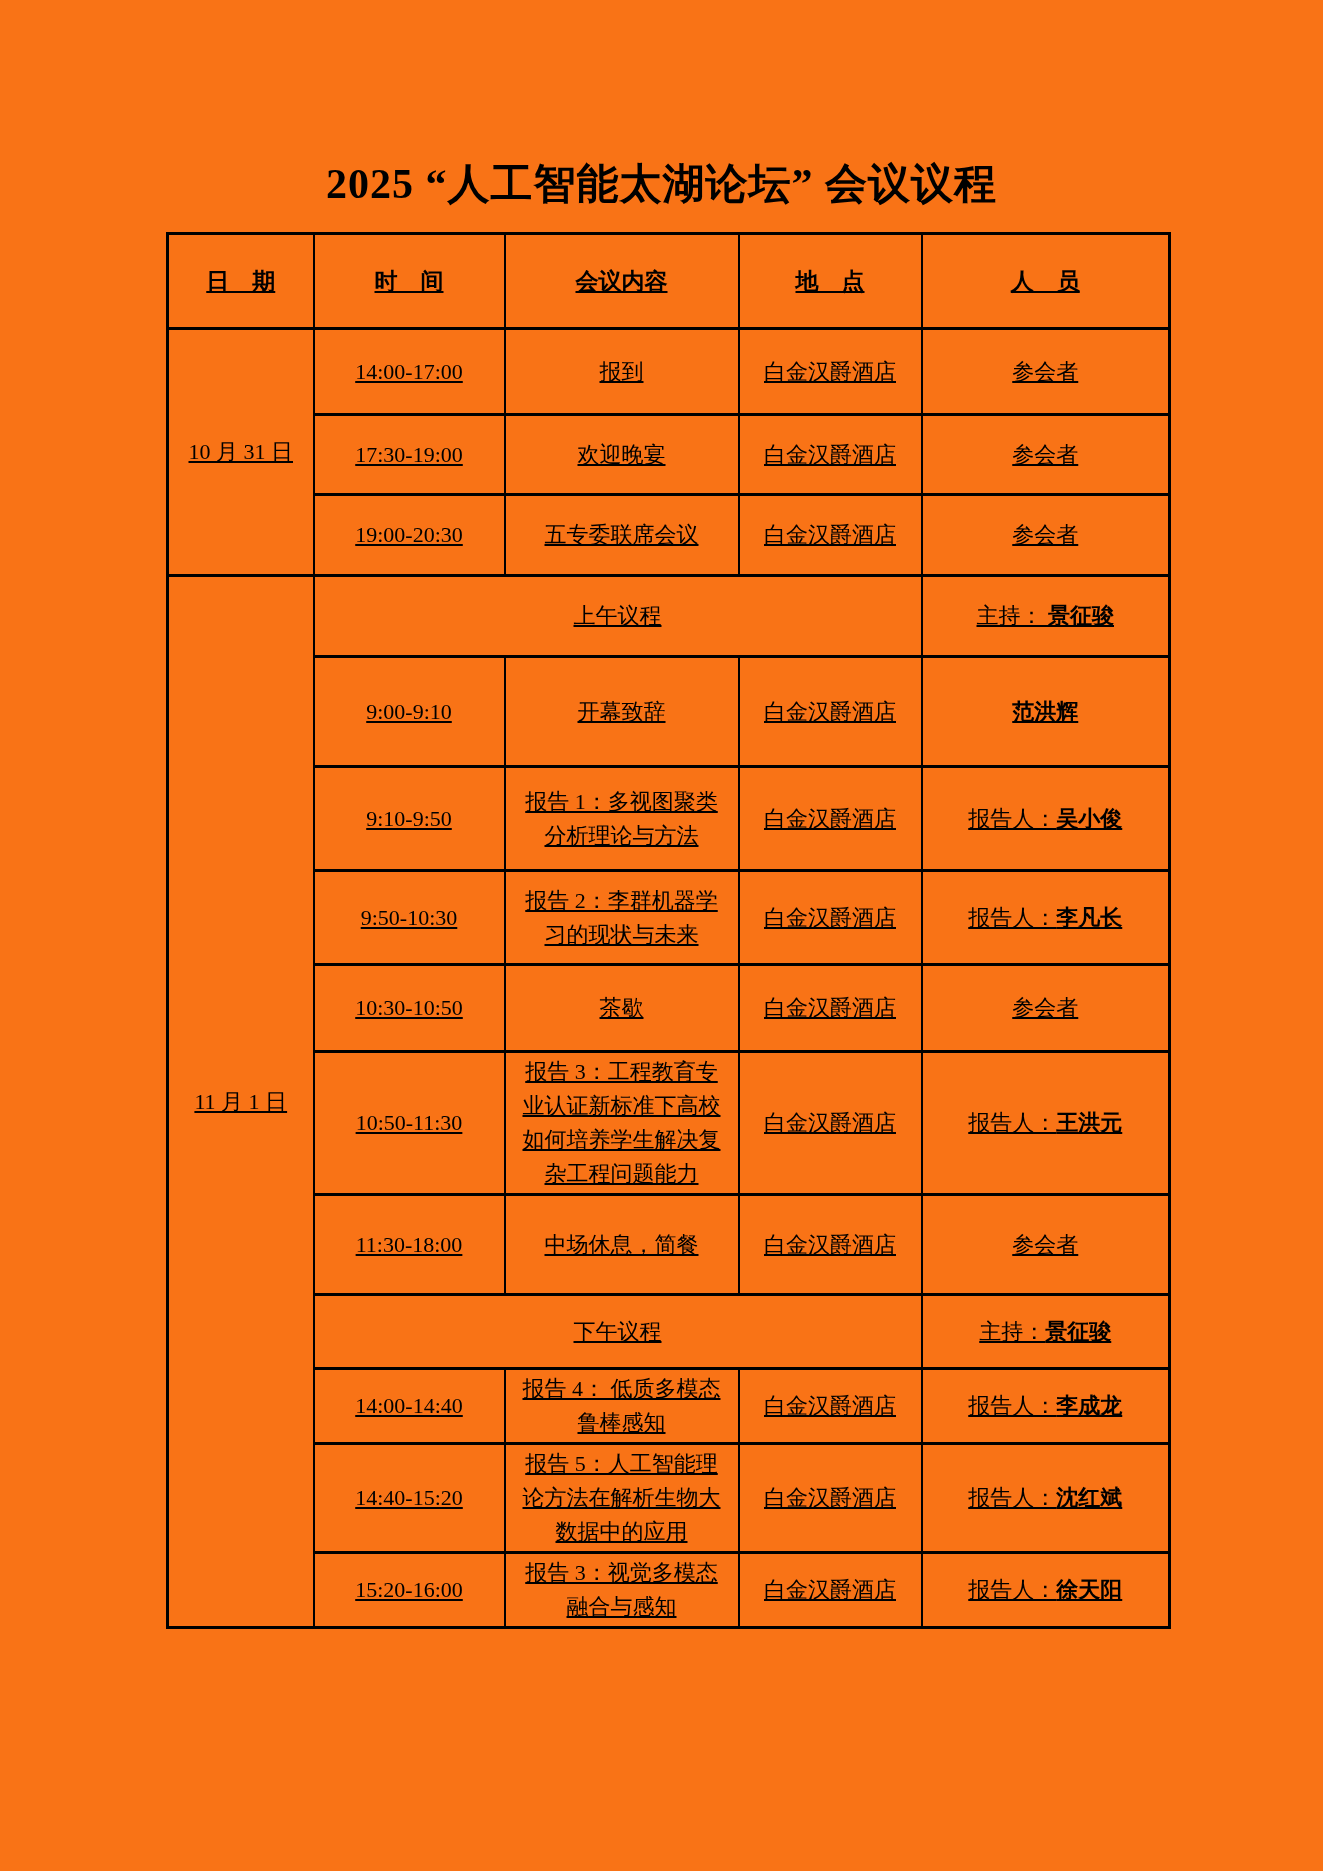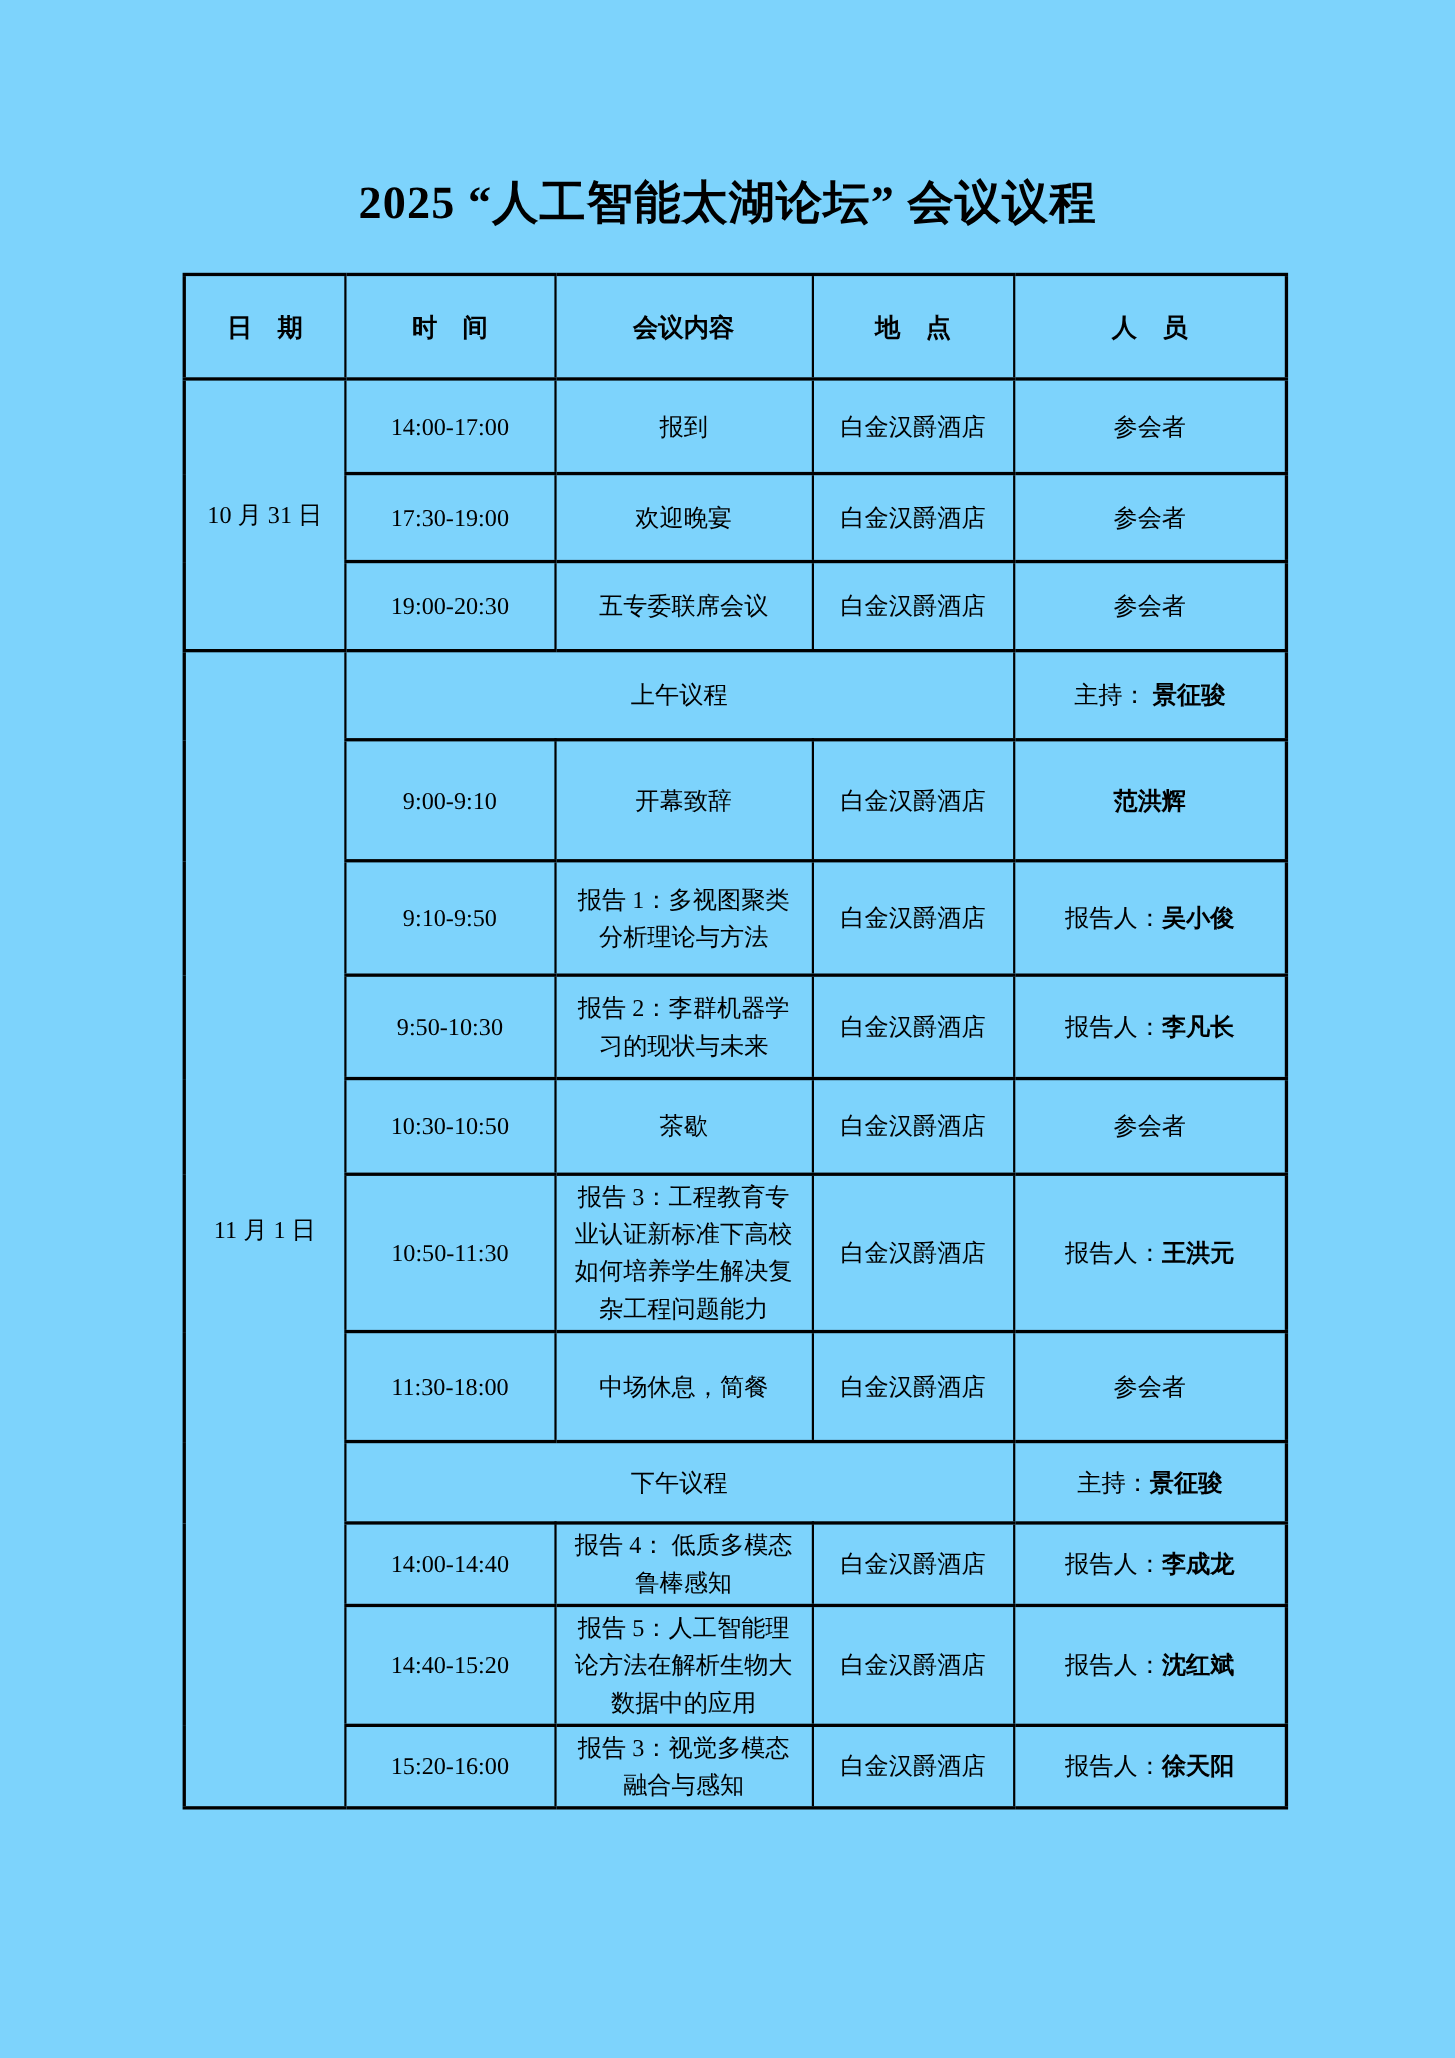--- a/index.html
+++ b/index.html
@@ -1,44 +1,45 @@
 <!DOCTYPE html>
 <html><head>
 <meta charset="utf-8">
 <style>
   html, body { margin: 0; padding: 0; background: #ffffff; }
   .page {
     position: relative;
     width: 1323px;
     height: 1871px;
-    background: #7dd3fc;
+    background: #f97316;
     color: #000000;
     font-family: "Liberation Serif", "DejaVu Serif", serif;
     overflow: hidden;
   }
   .doc-title {
     position: absolute;
     top: 156px;
     left: 0;
     width: 100%;
     margin: 0;
     text-align: center;
     font-size: 42px;
     font-weight: bold;
     letter-spacing: 1px;
     font-family: "Liberation Serif", "DejaVu Serif", serif;
   }
   table.agenda {
     position: absolute;
     left: 166px;
-    top: 248px;
+    top: 232px;
     width: 1002px;
     table-layout: fixed;
     border-collapse: collapse;
     border: 3px solid #000000;
+    text-decoration: underline;
   }
   .agenda th, .agenda td {
     border-left: 2px solid #000000;
     border-right: 2px solid #000000;
     border-top: 3px solid #000000;
     border-bottom: 3px solid #000000;
     text-align: center;
     vertical-align: middle;
     padding: 2px 6px;
     font-size: 22px;

